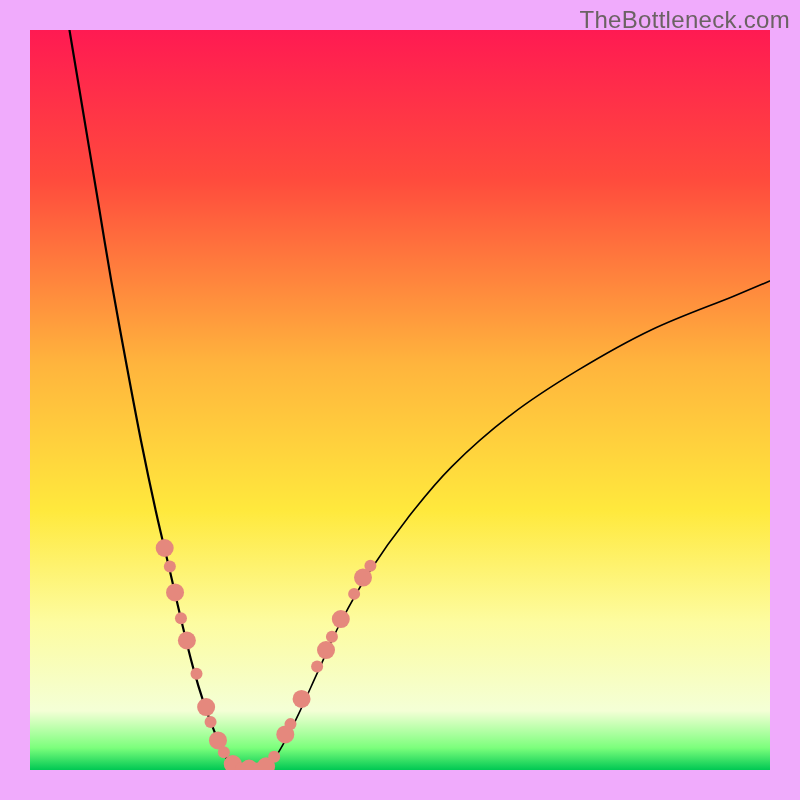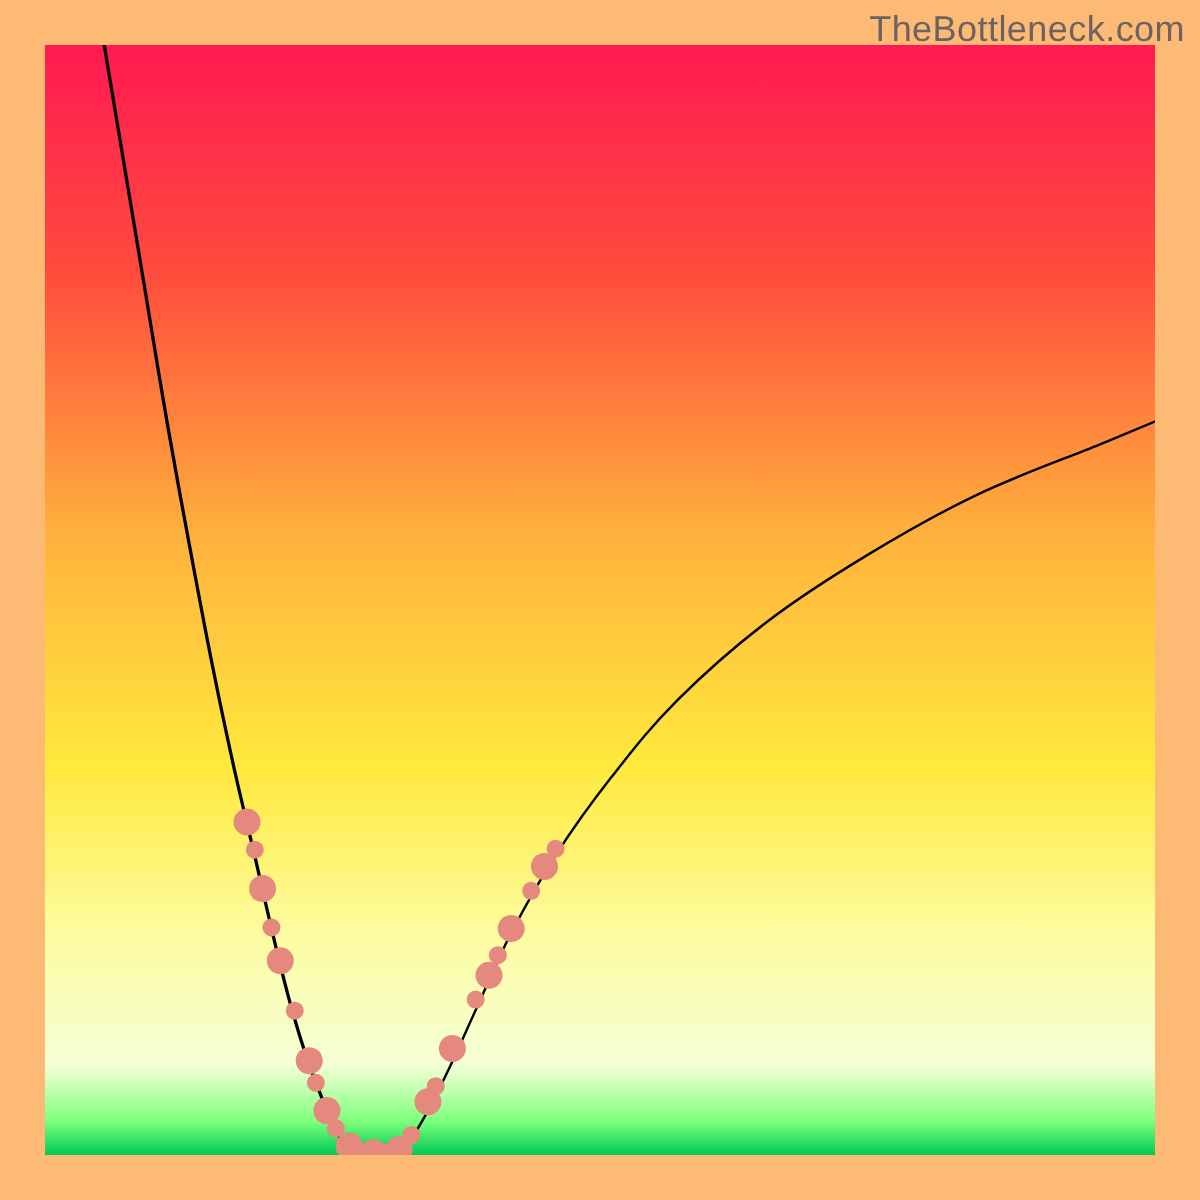--- a/index.html
+++ b/index.html
@@ -8,21 +8,21 @@
     width: 800px;
     height: 800px;
     overflow: hidden;
     background: #000000;
     font-family: Arial, Helvetica, sans-serif;
   }
   .outer {
     position: relative;
     width: 800px;
     height: 800px;
-    background: #fdba74;
+    background: #f0abfc;
   }
   .watermark {
     position: absolute;
     top: 6px;
     right: 10px;
     font-size: 24px;
     font-weight: 500;
     color: #6b6263;
     letter-spacing: 0.3px;
     user-select: none;

